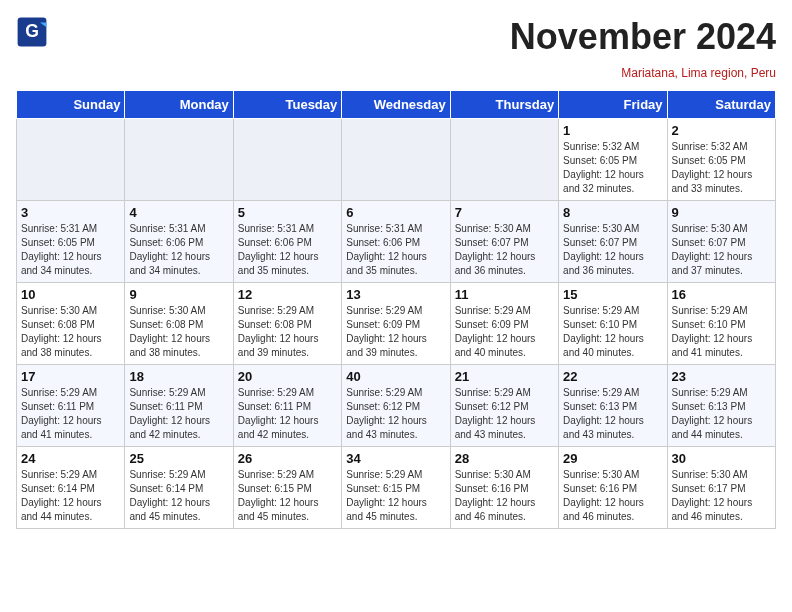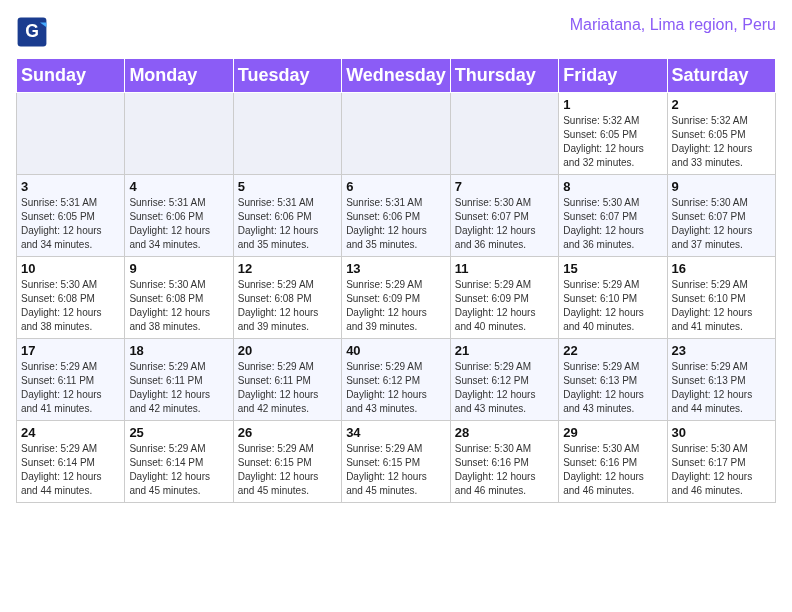--- a/index.html
+++ b/index.html
@@ -36,34 +36,35 @@
     }
     .title-block {
       text-align: right;
     }
     .month-title {
       font-size: 36px;
       font-weight: bold;
       color: #222;
     }
     .location {
-      font-size: 16px;
-      color: #8b5cf6;
+      font-size: 12px;
+      color: #b91c1c;
+      margin-top: 8px;
     }
     .calendar {
       width: 100%;
       border-collapse: collapse;
     }
     .calendar th {
-      background: #8b5cf6;
+      background: #1d4ed8;
       color: #fff;
-      font-size: 18px;
+      font-size: 13px;
       font-weight: bold;
       padding: 6px 4px;
-      text-align: left;
+      text-align: right;
       border: 1px solid #fff;
     }
     .calendar td {
       border: 1px solid #ccc;
       vertical-align: top;
       padding: 4px;
       font-size: 10.5px;
       color: #333;
       width: 14.28%;
       min-height: 80px;
@@ -93,20 +94,21 @@
 
 <div class="header">
   <div class="logo">
     <svg class="logo-icon" viewBox="0 0 40 40">
       <rect x="2" y="2" width="36" height="36" rx="4" fill="#1a3c8f"></rect>
       <text x="20" y="26" font-size="22" fill="white" text-anchor="middle" font-weight="bold">G</text>
       <polygon points="30,8 38,14 38,8" fill="#4af"></polygon>
     </svg>
   </div>
   <div class="title-block">
+    <div class="month-title">November 2024</div>
     <div class="location">Mariatana, Lima region, Peru</div>
   </div>
 </div>
 
 <table class="calendar">
   <thead>
     <tr>
     <th>Sunday</th>
         <th>Monday</th>
         <th>Tuesday</th>

